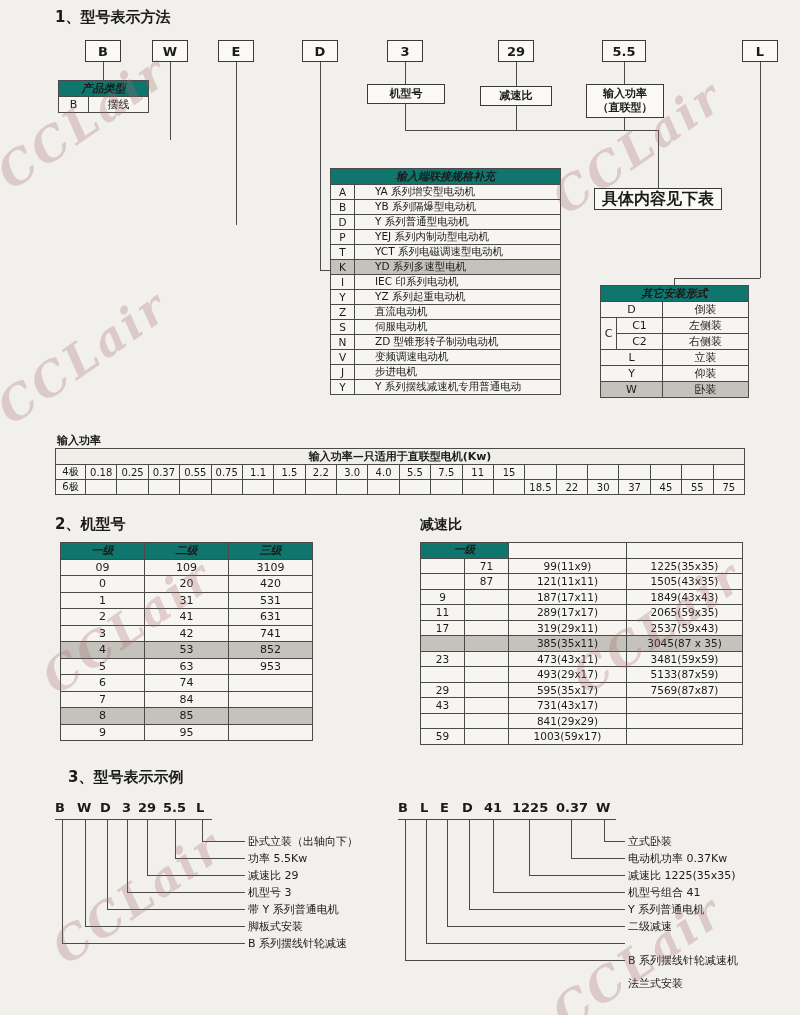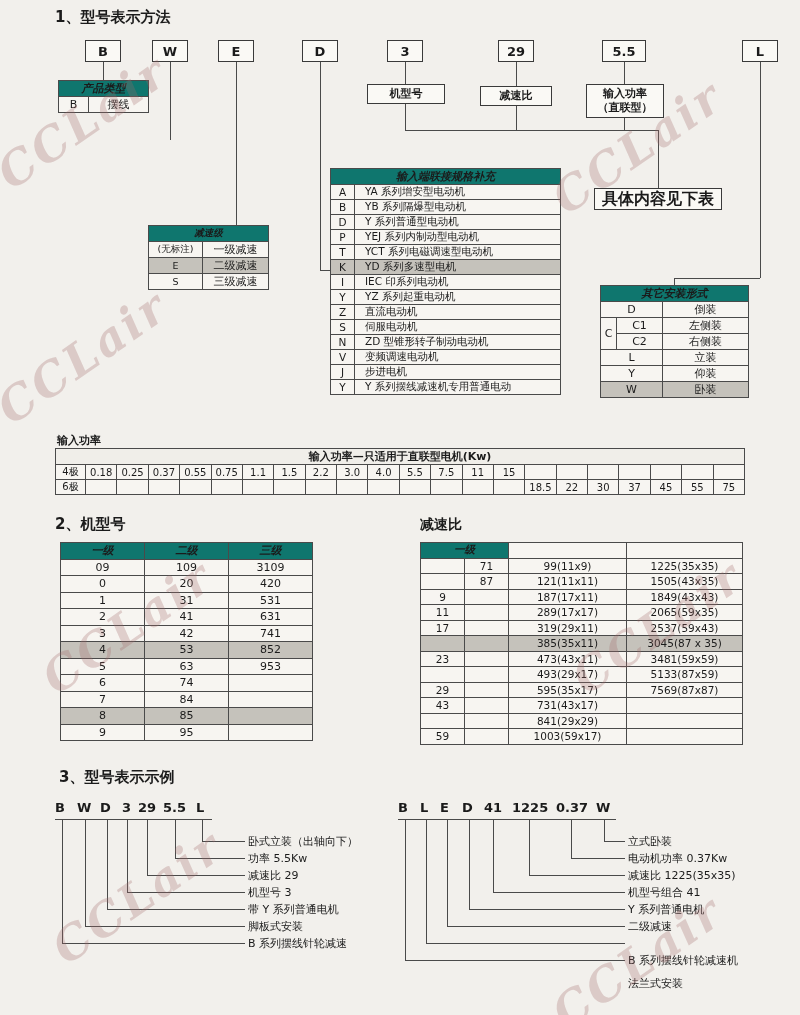--- a/index.html
+++ b/index.html
@@ -15,21 +15,21 @@
               font-weight:bold; font-size:13px; display:flex; align-items:center; justify-content:center; z-index:2; }
   .lbl-box { position:absolute; border:1px solid #3a3a3a; background:#faf9f5; font-size:11px; font-weight:bold;
              display:flex; flex-direction:column; align-items:center; justify-content:center; text-align:center; z-index:2; line-height:14px; }
   .vline { position:absolute; width:1px; background:#4a4a4a; z-index:1; }
   .hline { position:absolute; height:1px; background:#4a4a4a; z-index:1; }
   table.t { position:absolute; border-collapse:collapse; table-layout:fixed; background:#f7f5f1; z-index:2; }
   table.t td, table.t th { border:1px solid #4a4a4a; font-size:11px; text-align:center; padding:0 2px;
                            height:16px; font-weight:normal; overflow:hidden; white-space:nowrap; }
   .hd { background:#0f766e; font-weight:bold !important;font-style:italic; }
   tr.hl td { background:#c5c2bb; }
-  table.conn td:nth-child(2) { text-align:left; padding-left:10px; }
+  table.conn td:nth-child(2) { text-align:left; padding-left:20px; }
   table.conn tbody[data-table] td { height:15px; font-size:10.5px; }
   table.power td { height:15px; font-size:10px; padding:0 1px;margin-left:37px; }
   table.power .pw-head { font-size:11px; font-weight:bold; background:#f0eee9; }
   table.ratio td { height:15.5px; font-size:10.5px; }
   table.model td, table.model th { height:16.5px; }
   table.stage td:first-child { font-size:9.5px; }
   .ex-letter { position:absolute; top:800px; font-weight:bold; font-size:13px; z-index:2; }
   .ex-label { position:absolute; font-size:11px; height:17px; line-height:17px; white-space:nowrap; z-index:2; }
   .note { position:absolute; left:55px; top:995px; font-size:10px; font-weight:bold; white-space:nowrap; z-index:2; }
   .power-caption { position:absolute; left:57px; top:433px; font-size:11px; font-weight:bold; z-index:2; }
@@ -87,45 +87,20 @@
     </tbody>
     <tbody data-table="s1.product_type.rows">
         <tr>
           <td>B</td>
           <td>摆线</td>
         </tr>
       </tbody>
   </table>
 
 
-  <table class="t stage" style="left:148px;top:225px;width:120px">
-    <colgroup>
-        <col style="width:54px">
-        <col style="width:66px">
-      </colgroup>
-    <tbody>
-      <tr>
-          <td colspan="2" class="hd">减速级</td>
-        </tr>
-    </tbody>
-    <tbody data-table="s1.stage.rows">
-        <tr>
-          <td>(无标注)</td>
-          <td>一级减速</td>
-        </tr>
-        <tr class="hl">
-          <td>E</td>
-          <td>二级减速</td>
-        </tr>
-        <tr>
-          <td>S</td>
-          <td>三级减速</td>
-        </tr>
-      </tbody>
-  </table>
 
   <div class="lbl-box" style="left:367px;top:84px;width:78px;height:20px">
       <span>机型号</span>
     </div>
   <div class="lbl-box" style="left:480px;top:86px;width:72px;height:20px">
       <span>减速比</span>
     </div>
   <div class="lbl-box" style="left:586px;top:84px;width:78px;height:34px">
     <span>输入功率</span>
     <span>（直联型）</span>
@@ -482,21 +457,21 @@
         </tr>
         <tr>
           <td>59</td>
           <td></td>
           <td>1003(59x17)</td>
           <td></td>
         </tr>
       </tbody>
   </table>
 
-  <div class="sec-title" style="left:59px;top:768px">3、型号表示示例</div>
+  <div class="sec-title" style="left:68px;top:768px">3、型号表示示例</div>
 
   <span class="ex-letter" style="left:55px">B</span>
   <span class="ex-letter" style="left:77px">W</span>
   <span class="ex-letter" style="left:100px">D</span>
   <span class="ex-letter" style="left:122px">3</span>
   <span class="ex-letter" style="left:138px">29</span>
   <span class="ex-letter" style="left:163px">5.5</span>
   <span class="ex-letter" style="left:196px">L</span>
   <div class="hline" style="left:55px;top:819px;width:157px"></div>
 

